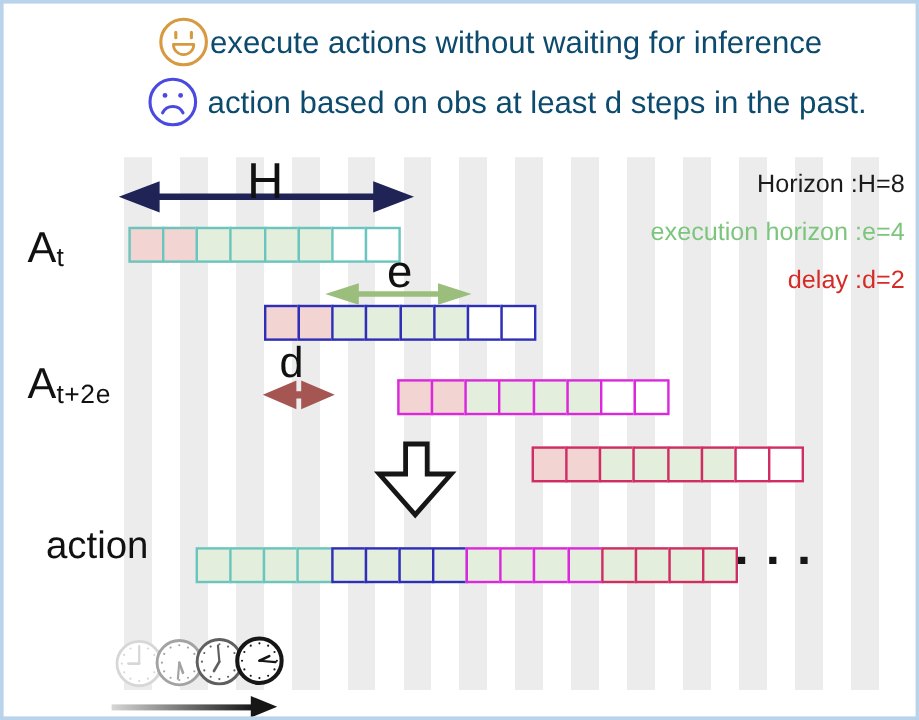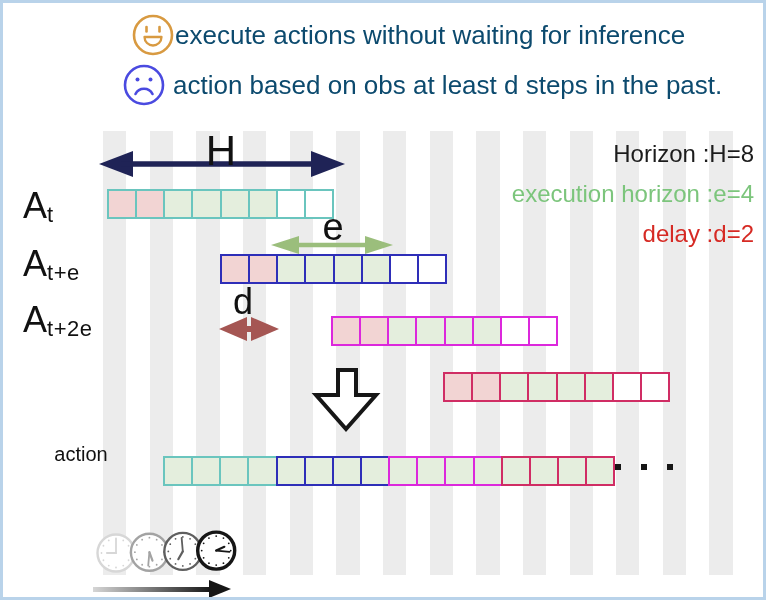--- a/index.html
+++ b/index.html
@@ -6,28 +6,28 @@
   .canvas {
     position:relative; width:766px; height:600px; overflow:hidden;
     background:#ffffff; box-sizing:border-box;
     border:3px solid #b9d3ea;
     font-family:"Liberation Sans", sans-serif;
     color:#1a1a1a;
   }
   .stripes { position:absolute; left:100px; top:128px; width:634px; height:444px; }
   .legend-text { position:absolute; font-size:26px; line-height:34px; height:34px; white-space:nowrap; color:#0c4a6e; }
   .face { position:absolute; width:44px; height:44px; }
-  .params { position:absolute; left:360px; top:131px; right:9px; text-align:right; font-size:24px; line-height:40px; white-space:nowrap; }
+  .params { position:absolute; left:360px; top:131px; right:9px; text-align:right; font-size:21px; line-height:40px; white-space:nowrap; }
   .ann-label { position:absolute; text-align:center; color:#111111; }
   .row-label { position:absolute; left:20px; width:96px; font-size:36px; color:#111111; white-space:nowrap; }
   .row-label .lab-sub { font-size:22px; vertical-align:-4px; letter-spacing:0.5px; }
   .action-row { position:absolute; display:flex; height:30px; }
   .cell { box-sizing:border-box; width:30.15px; height:30px; border:2px solid; margin-left:-2px; flex:none; }
   .cell:first-child { margin-left:0; }
-  .seq-label { position:absolute; left:2px; top:432px; width:152px; text-align:center; font-size:20px; line-height:39px; color:#111111; }
+  .seq-label { position:absolute; left:2px; top:432px; width:152px; text-align:center; font-size:32px; line-height:39px; color:#111111; }
   .dots { position:absolute; left:612px; top:461px; display:flex; gap:20px; }
   .dot { width:6px; height:6px; background:#161616; flex:none; }
   .tl-bar { position:absolute; left:90px; top:584px; width:118px; height:5px; }
   .tl-head { position:absolute; left:206px; top:577px; width:0; height:0;
              border-top:9px solid transparent; border-bottom:9px solid transparent; border-left:22px solid #161616; }
   svg { position:absolute; overflow:visible; }
 </style>
 </head>
 <body>
 
@@ -58,21 +58,20 @@
   </svg>
   <div class="ann-label" style="left:188px; top:124px; width:60px; font-size:42px;">H</div>
 
   <div class="params">
     <div style="color: rgb(28, 28, 28);">Horizon :H=8</div>
     <div style="color: rgb(124, 197, 124);">execution horizon :e=4</div>
     <div style="color: rgb(214, 42, 36);">delay :d=2</div>
   </div>
 
   <div class="row-label" style="top:182px;"><span class="lab-base">A</span><span class="lab-sub">t</span></div>
-  <div class="row-label" style="top:240px;"><span class="lab-base">A</span><span class="lab-sub">t+e</span></div>
   <div class="row-label" style="top:296px;"><span class="lab-base">A</span><span class="lab-sub">t+2e</span></div>
 
   <div class="action-row" style="left:104px; top:186px;">
       <div class="cell" style="background: rgb(242, 212, 211); border-color: rgb(106, 197, 190);"></div>
       <div class="cell" style="background: rgb(242, 212, 211); border-color: rgb(106, 197, 190);"></div>
       <div class="cell" style="background: rgb(228, 238, 221); border-color: rgb(106, 197, 190);"></div>
       <div class="cell" style="background: rgb(228, 238, 221); border-color: rgb(106, 197, 190);"></div>
       <div class="cell" style="background: rgb(228, 238, 221); border-color: rgb(106, 197, 190);"></div>
       <div class="cell" style="background: rgb(228, 238, 221); border-color: rgb(106, 197, 190);"></div>
       <div class="cell" style="background: rgb(255, 255, 255); border-color: rgb(106, 197, 190);"></div>

